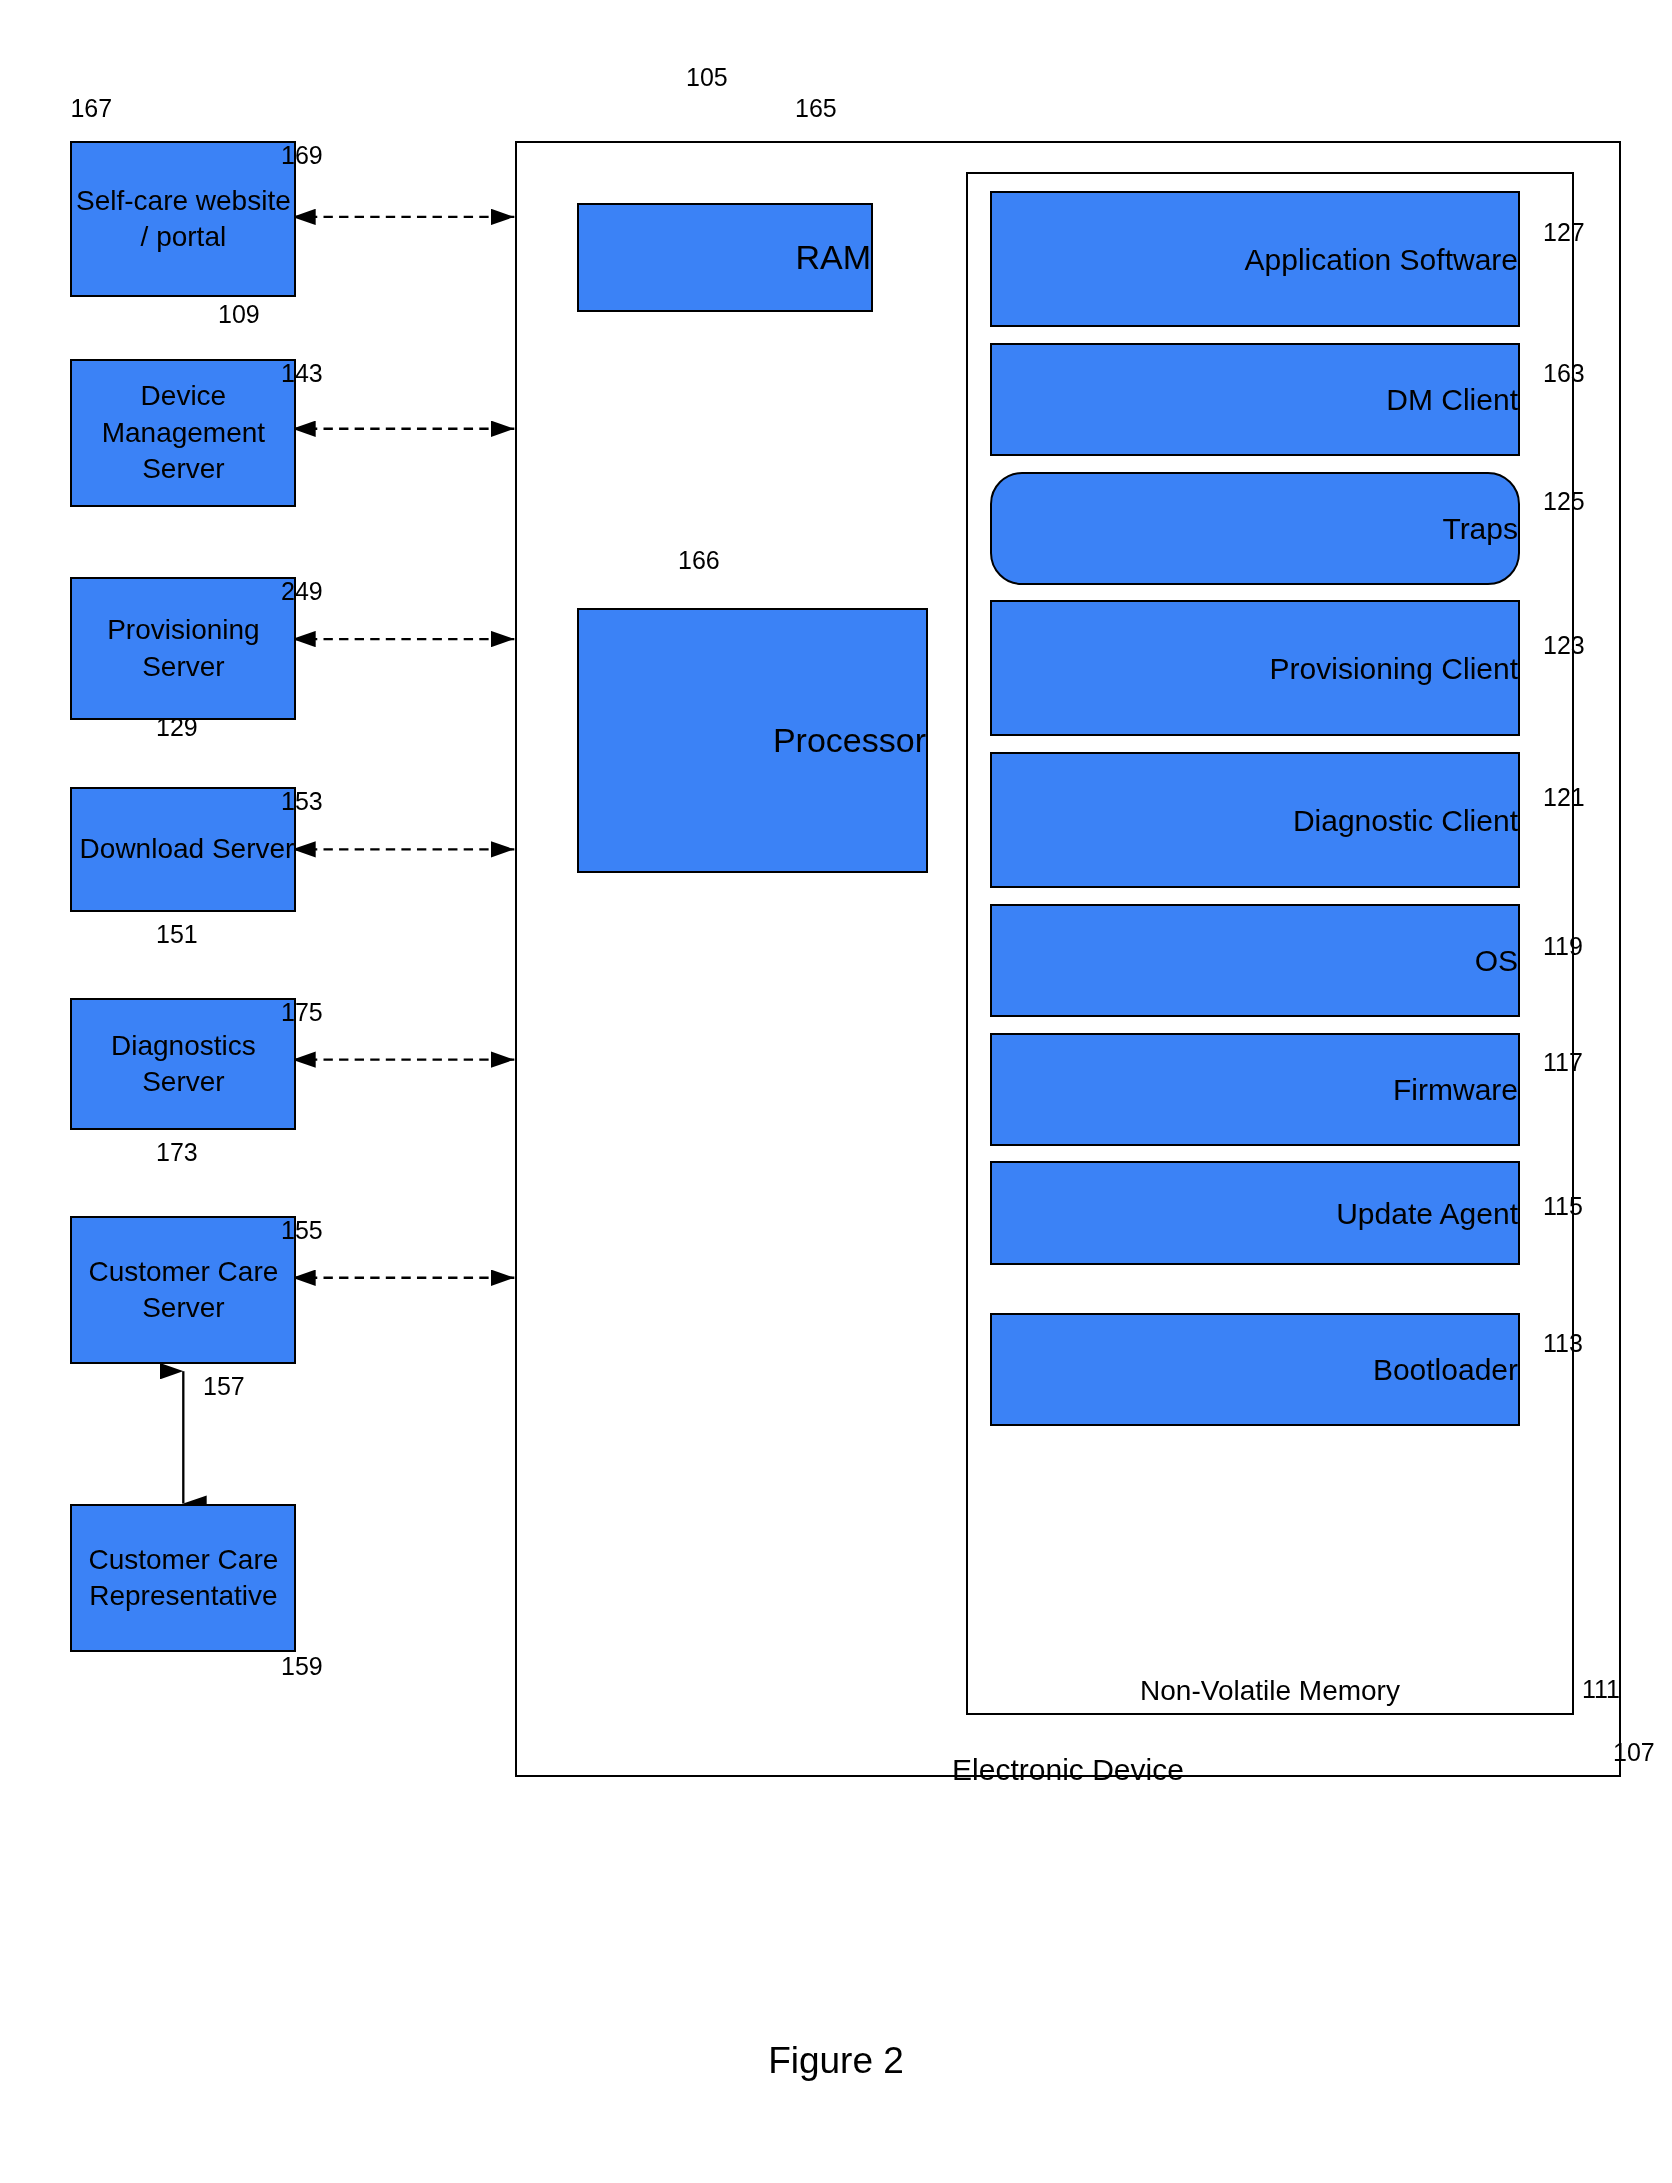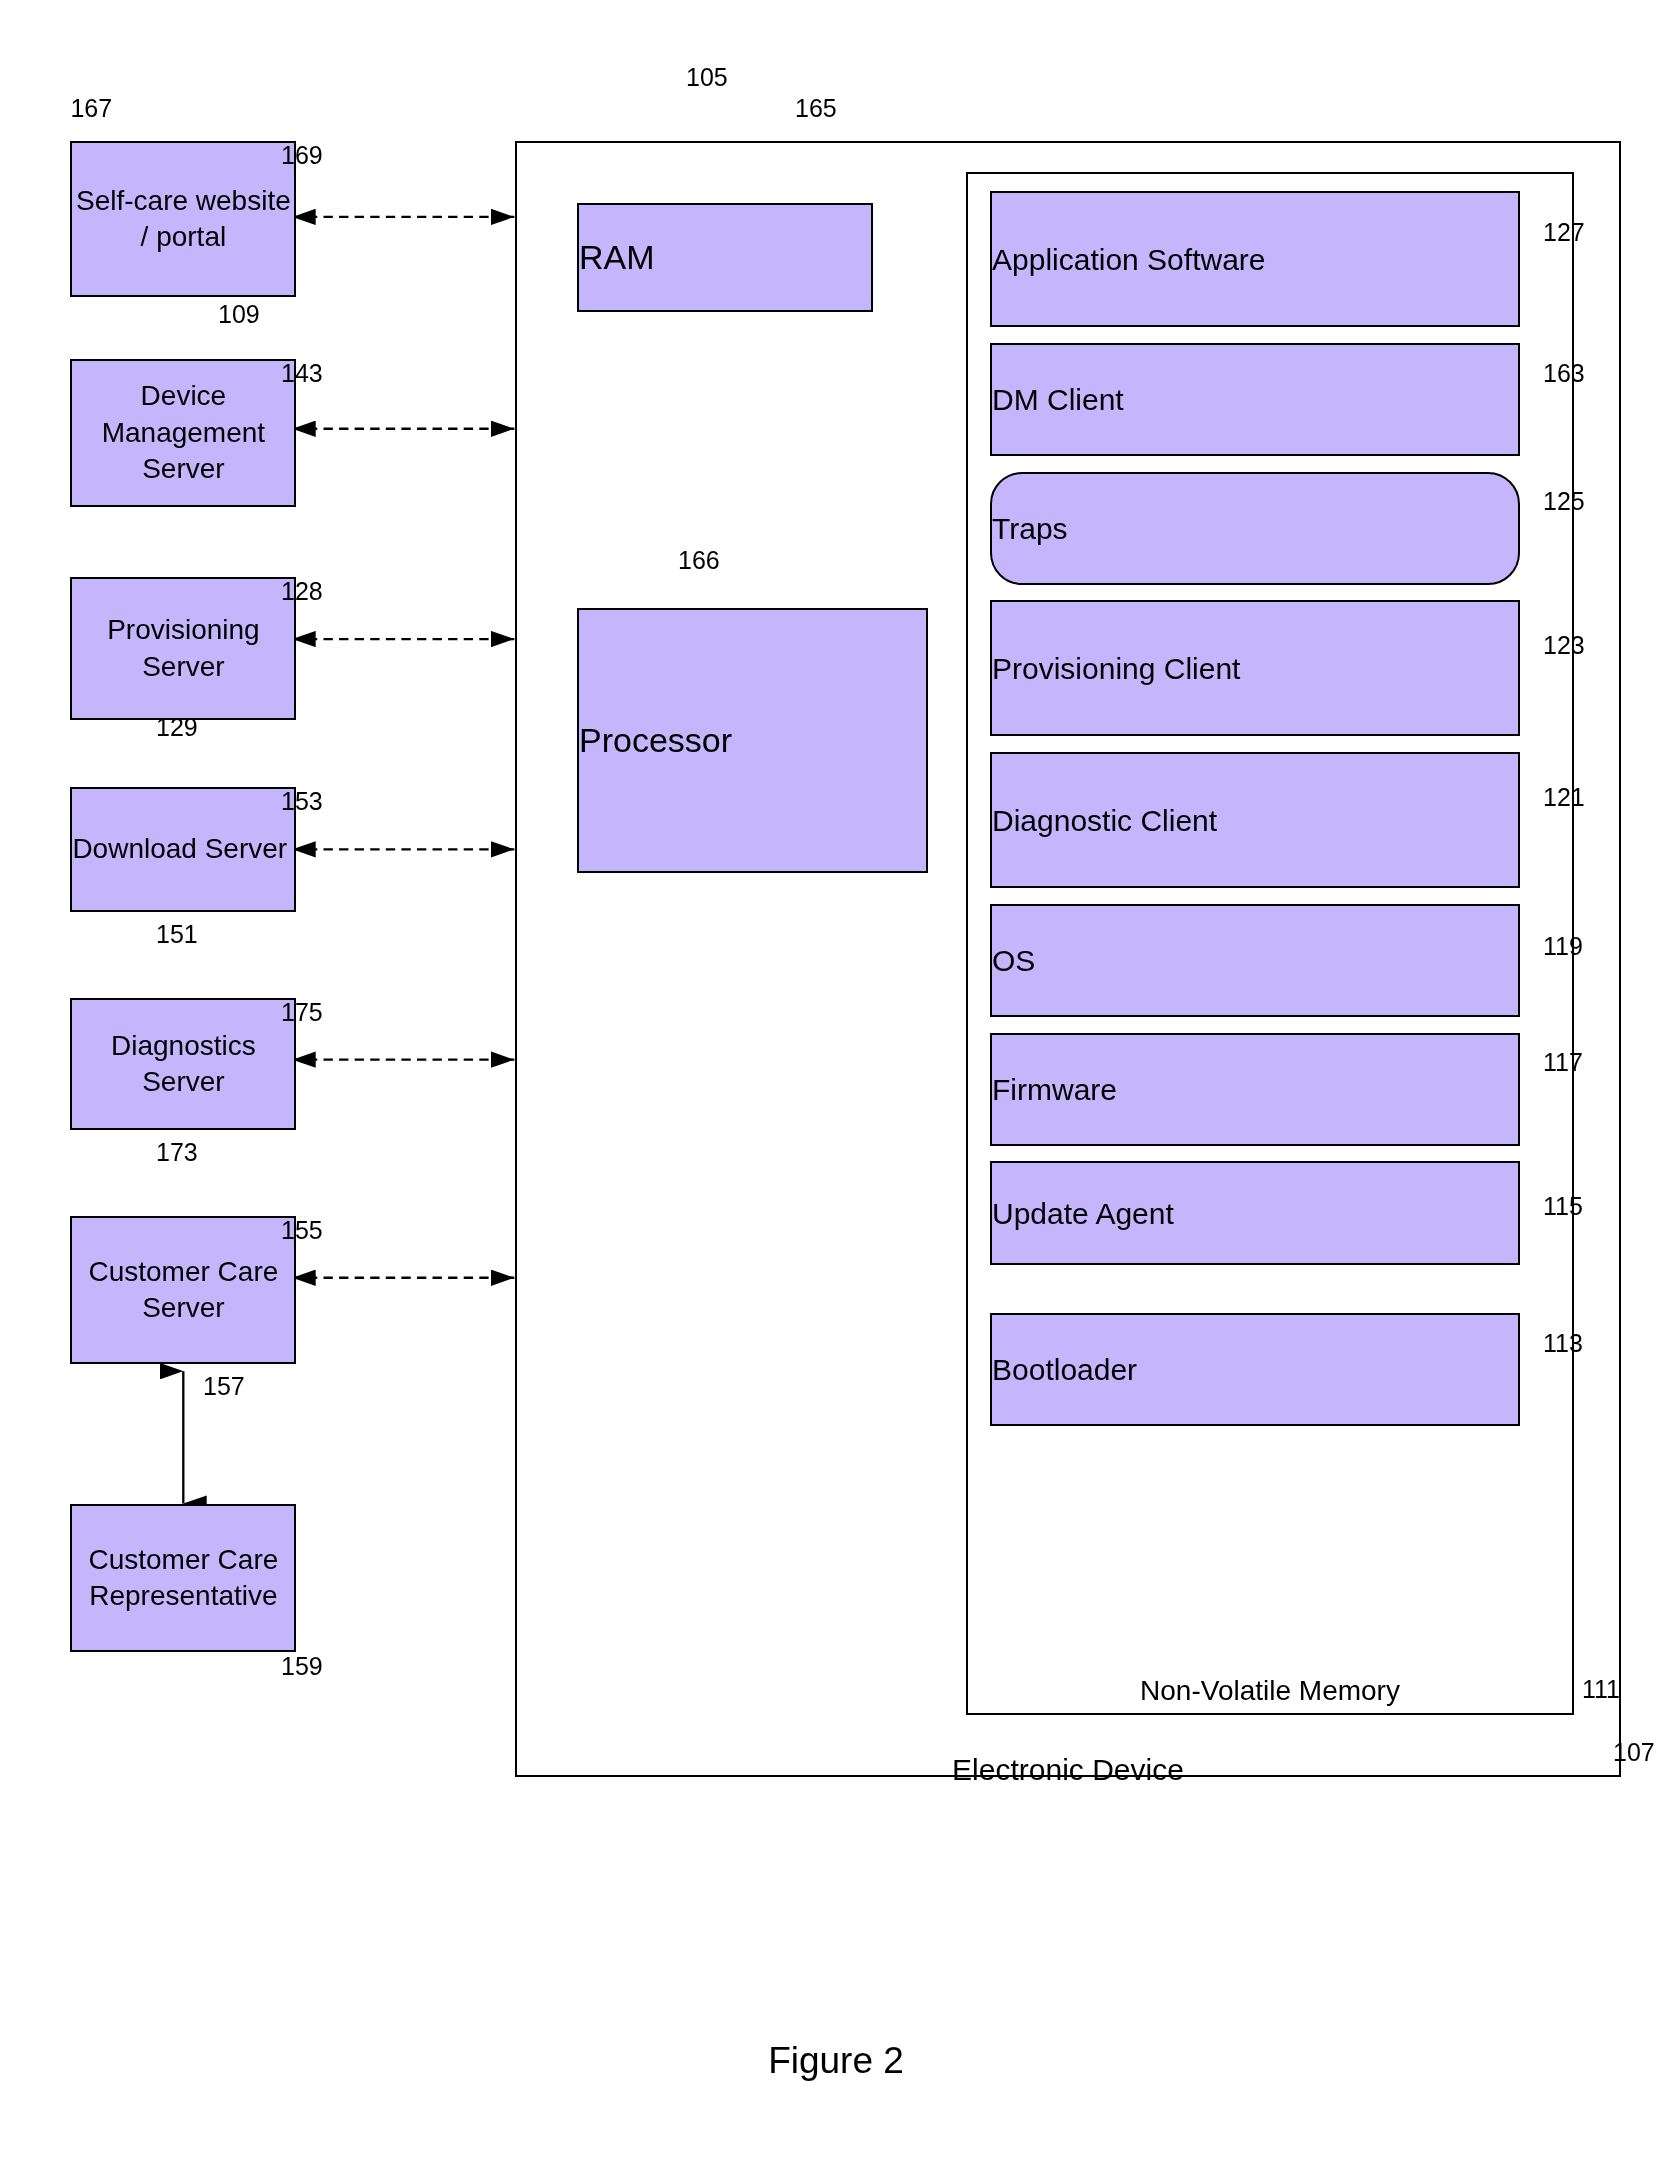--- a/index.html
+++ b/index.html
@@ -15,24 +15,24 @@
       position: absolute;
       top: 47px;
       left: 47px;
       right: 47px;
       bottom: 78px;
     }
     
     .box {
       position: absolute;
       border: 2.3px solid #000;
-      background: #c4b5fd;
+      background: #3b82f6;
       display: flex;
       align-items: center;
-      justify-content: flex-start;
+      justify-content: flex-end;
       text-align: center;
       font-size: 28px;
       font-weight: normal;
       line-height: 1.3;
     }
     
     .ref {
       position: absolute;
       font-size: 25px;
       font-family: Arial, sans-serif;
@@ -108,21 +108,21 @@
   </div>
 
   <div class="ref" style="left:234px; top:312px;">143</div>
 
   <div class="ref" style="left:171px; top:253px;">109</div>
 
   <div class="box" style="left:23.4px; top:530px; width:226px; height:143px;">
     <span>Provisioning Server</span>
   </div>
 
-  <div class="ref" style="left:234px; top:530px;">128</div>
+  <div class="ref" style="left:234px; top:530px;">249</div>
 
   <div class="ref" style="left:109px; top:666px;">129</div>
 
   <div class="box" style="left:23.4px; top:740px; width:226px; height:125px;">
     <span>Download Server</span>
   </div>
 
   <div class="ref" style="left:234px; top:740px;">153</div>
 
   <div class="ref" style="left:109px; top:873px;">151</div>

